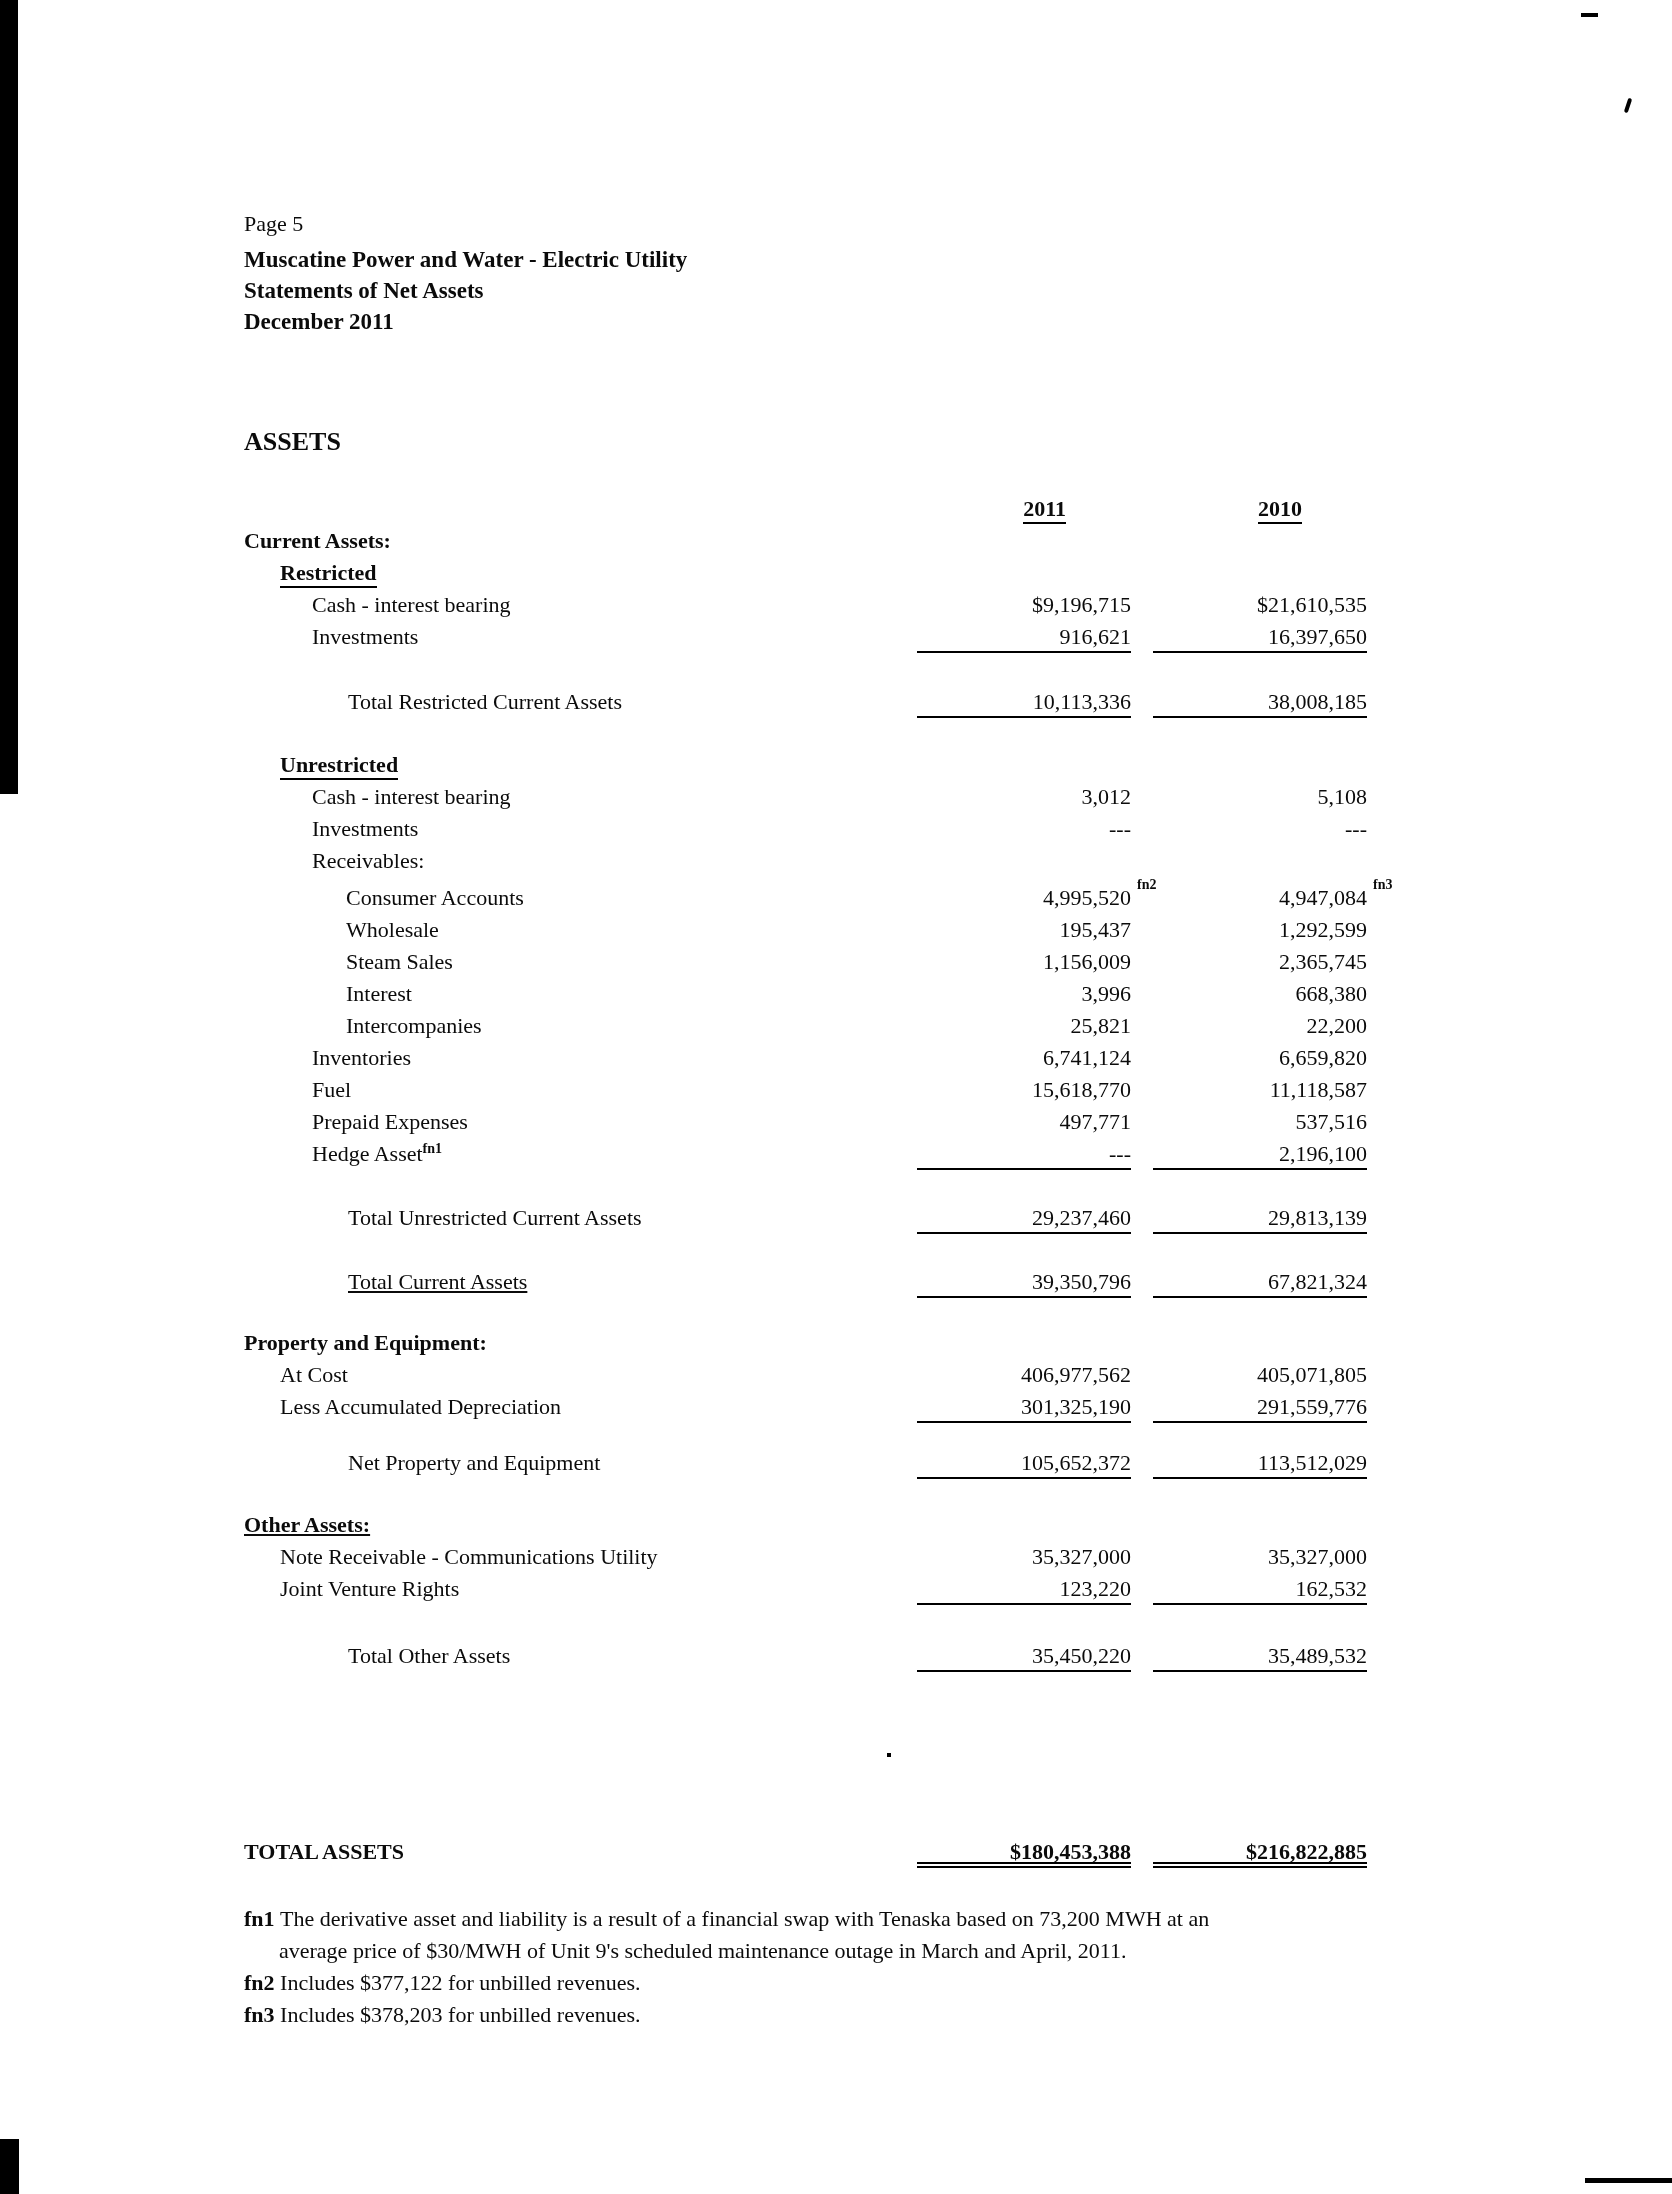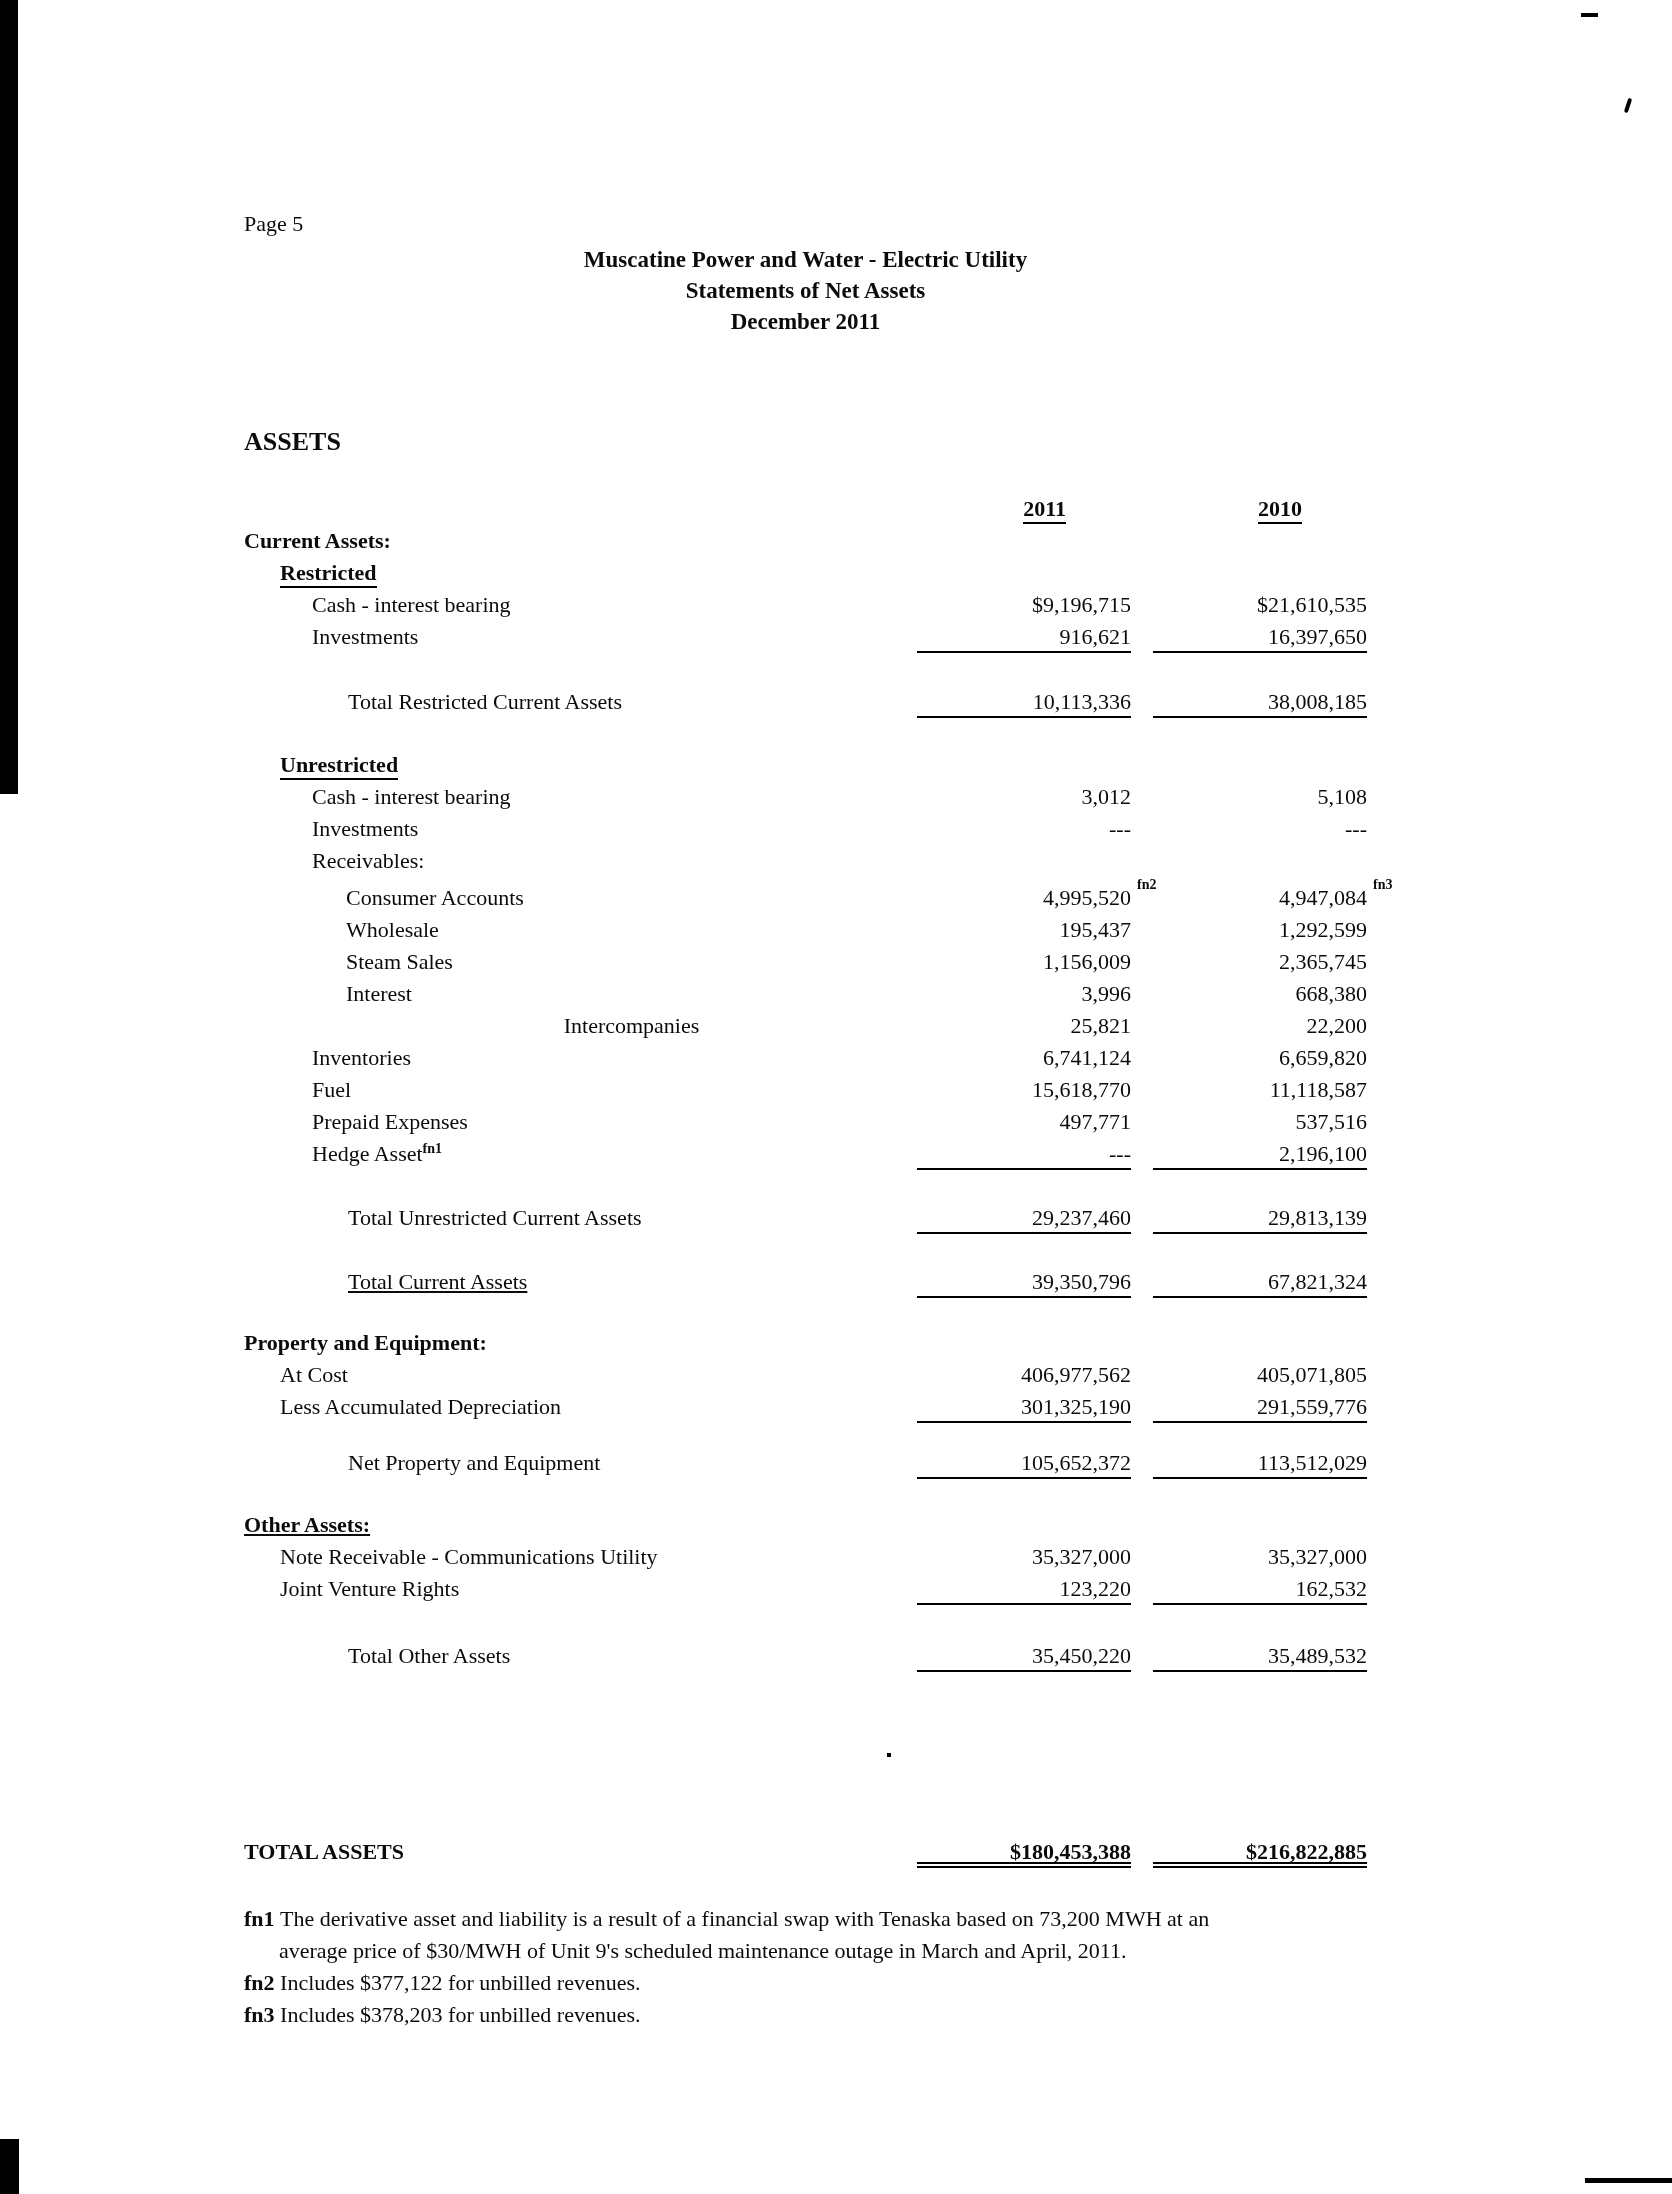--- a/index.html
+++ b/index.html
@@ -2,21 +2,21 @@
 <html style="font-size:8px"><head>
 <meta charset="utf-8">
 <style>
   html,body{margin:0;padding:0;}
   body{
     width:1673px;height:2194px;position:relative;background:#ffffff;
     font-family:"Liberation Serif", serif;color:#0b0b0b;overflow:hidden;
   }
   .content{position:absolute;left:244px;top:209px;width:1123px;}
   .page-label{font-size:22px;line-height:30px;}
-  .title-block{text-align:center;margin-top:5px;}
+  .title-block{text-align:left;margin-top:5px;}
   .title-block div{font-size:23px;font-weight:bold;line-height:31px;}
   .assets-heading{font-size:26px;font-weight:bold;margin-top:89px;line-height:32px;}
   .row{display:flex;height:32px;line-height:32px;}
   .lbl{flex:1;font-size:22px;white-space:nowrap;}
   .val{width:214px;text-align:right;font-size:22px;position:relative;}
   .v2{margin-left:22px;}
   .b{font-weight:bold;}
   .u{display:inline-block;line-height:1.12;border-bottom:2px solid #000;}
   .rule-single{border-bottom:2px solid #000;}
   .rule-double{border-bottom:6.5px double #000;}
@@ -118,21 +118,21 @@
         <div class="lbl" style="padding-left: 102px;"><span>Steam Sales</span></div>
         <div class="val v1"><span>1,156,009</span></div>
         <div class="val v2"><span>2,365,745</span></div>
       </div>
       <div class="row">
         <div class="lbl" style="padding-left: 102px;"><span>Interest</span></div>
         <div class="val v1"><span>3,996</span></div>
         <div class="val v2"><span>668,380</span></div>
       </div>
       <div class="row">
-        <div class="lbl" style="padding-left: 102px; text-align: center;"><span>Intercompanies</span></div>
+        <div class="lbl" style="padding-left: 102px;"><span>Intercompanies</span></div>
         <div class="val v1"><span>25,821</span></div>
         <div class="val v2"><span>22,200</span></div>
       </div>
       <div class="row">
         <div class="lbl" style="padding-left: 68px;"><span>Inventories</span></div>
         <div class="val v1"><span>6,741,124</span></div>
         <div class="val v2"><span>6,659,820</span></div>
       </div>
       <div class="row">
         <div class="lbl" style="padding-left: 68px;"><span>Fuel</span></div>

